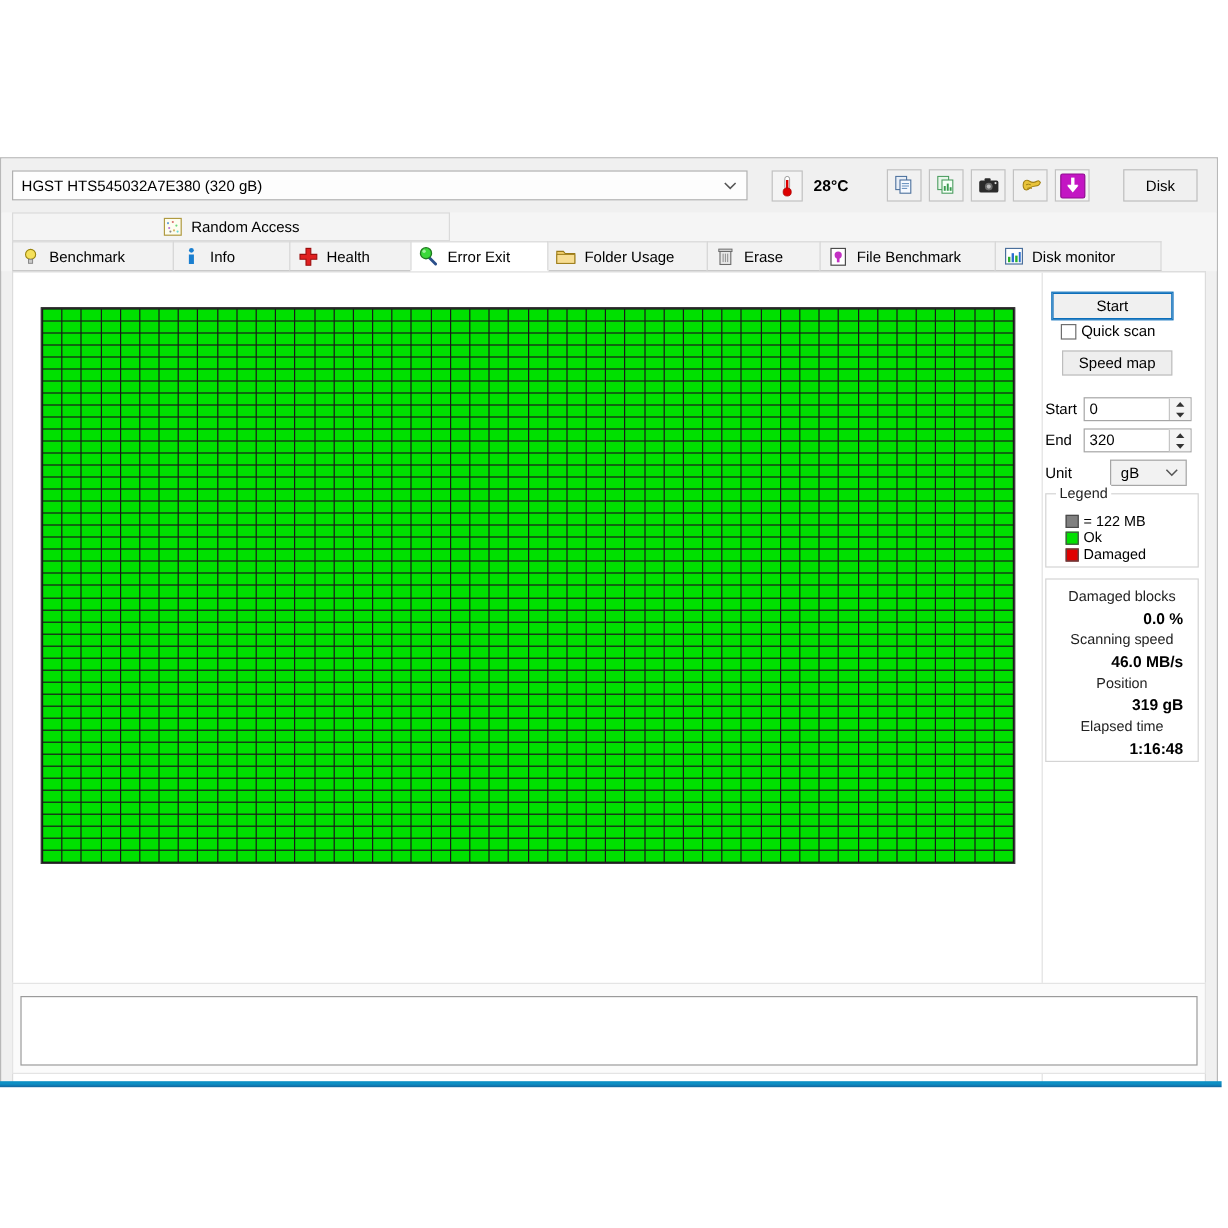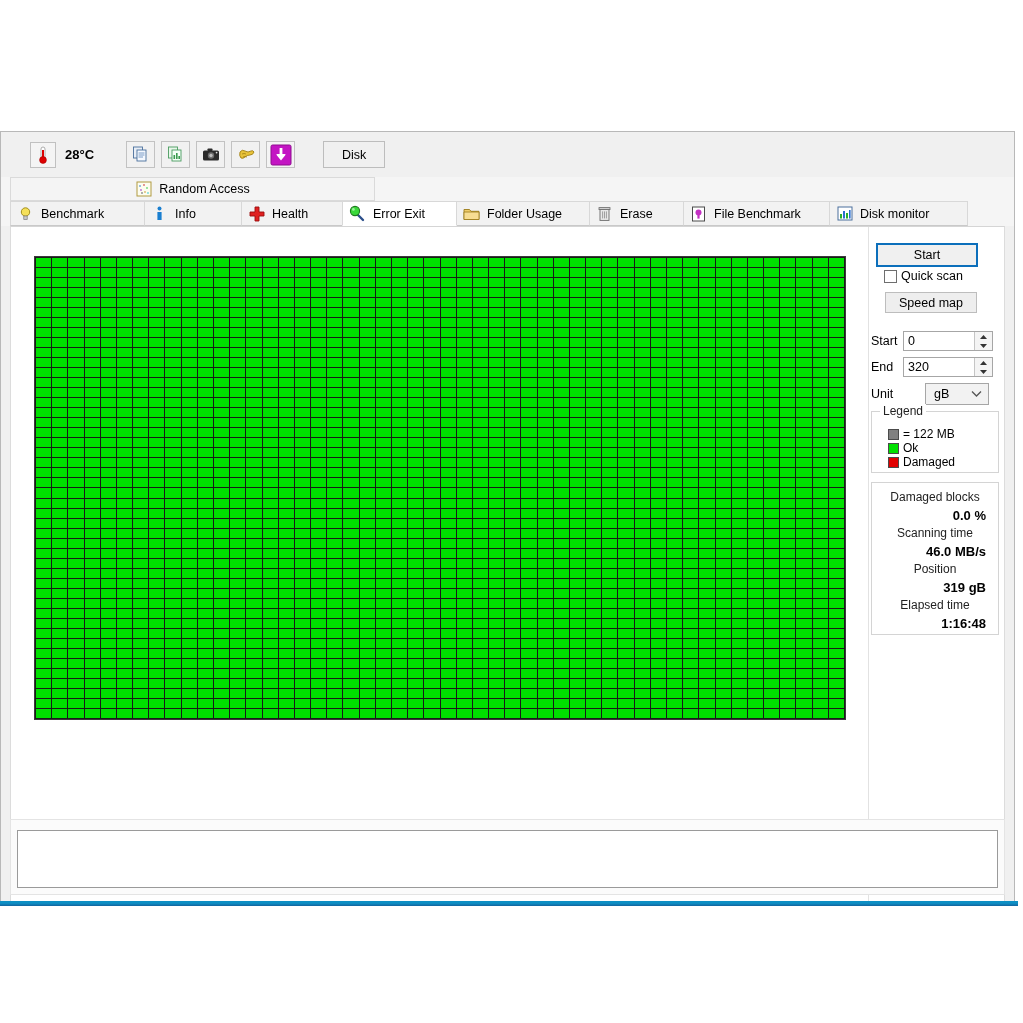--- a/index.html
+++ b/index.html
@@ -373,20 +373,28 @@
   }
 </style>
 </head>
 <body>
 
 <div class="window">
 
 
 
   <div class="toolbar">
+    <div class="drive-combo">
+      <span>HGST HTS545032A7E380 (320 gB)</span>
+      <span class="arrow">
+        <svg width="11" height="8" viewBox="0 0 11 8">
+            <path d="M1 1.5 L5.5 6 L10 1.5" fill="none" stroke="#555" stroke-width="1.3"></path>
+          </svg>
+      </span>
+    </div>
 
     <div class="temp-box">
       <svg width="14" height="20" viewBox="0 0 14 20">
         <rect x="5" y="2" width="4" height="11" rx="2" fill="#fff" stroke="#999" stroke-width="0.8"></rect>
         <rect x="6" y="5" width="2" height="8" fill="#d00"></rect>
         <circle cx="7" cy="15" r="3.4" fill="#d00" stroke="#a00" stroke-width="0.6"></circle>
       </svg>
     </div>
     <div class="temp-text">28°C</div>
 
@@ -2922,21 +2930,21 @@
         </div>
         <div class="row">
           <span class="sw red"></span>
           <span>Damaged</span>
         </div>
       </div>
 
       <div class="stats">
         <div class="stat-label">Damaged blocks</div>
         <div class="stat-value">0.0 %</div>
-        <div class="stat-label">Scanning time</div>
+        <div class="stat-label">Scanning speed</div>
         <div class="stat-value">46.0 MB/s</div>
         <div class="stat-label">Position</div>
         <div class="stat-value">319 gB</div>
         <div class="stat-label">Elapsed time</div>
         <div class="stat-value">1:16:48</div>
       </div>
 
     </div>
   </div>
 

